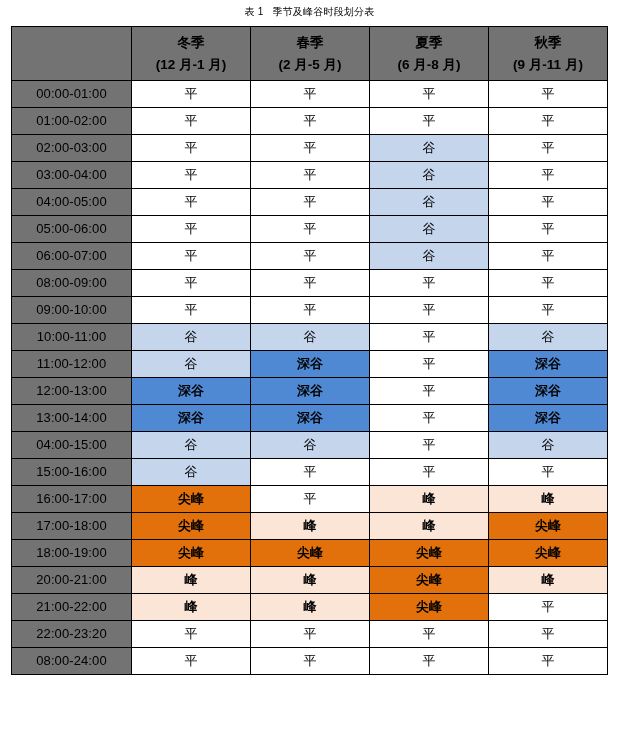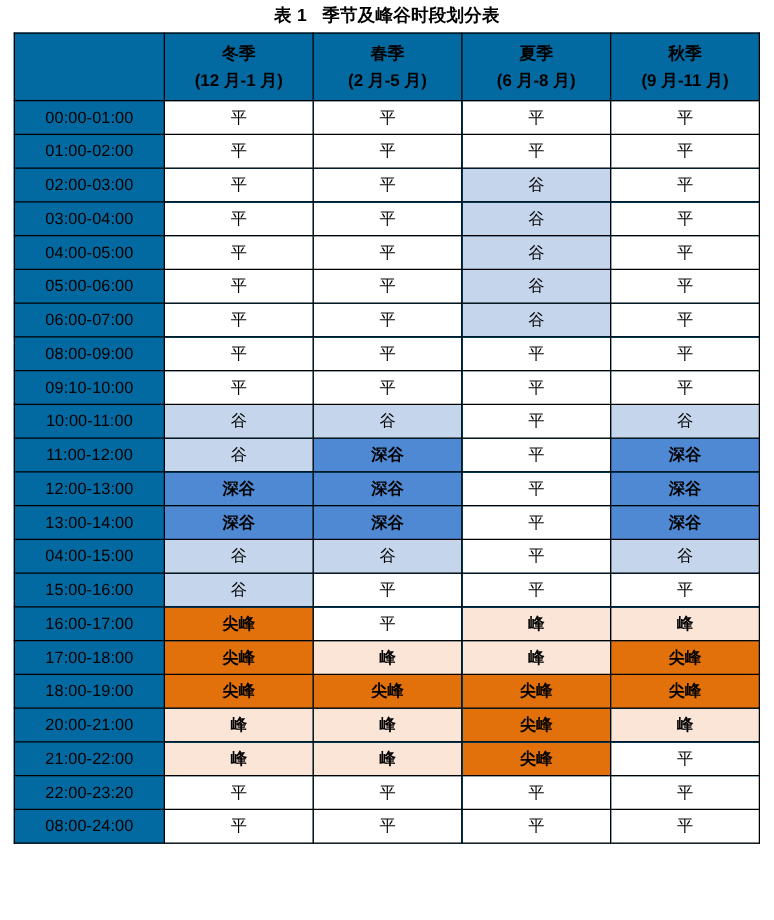--- a/index.html
+++ b/index.html
@@ -23,35 +23,35 @@
     height: 736px;
     box-sizing: border-box;
   }
 
   .table-caption {
     position: absolute;
     left: 0;
     top: 2px;
     width: 619px;
     text-align: center;
-    font-size: 14px;
-    font-weight: bold;
+    font-size: 10px;
+    font-weight: normal;
     letter-spacing: 0.2px;
     line-height: 20px;
     white-space: pre;
   }
 
   table.sched {
     position: absolute;
     left: 11px;
     top: 26px;
     width: 596px;
     border-collapse: collapse;
     table-layout: fixed;
-    background: #0369a1;
+    background: #737373;
   }
 
   table.sched col.c-time  { width: 120px; }
   table.sched col.c-seas  { width: 119px; }
 
   table.sched th,
   table.sched td {
     border: 1px solid #000000;
     padding: 0;
     margin: 0;
@@ -183,21 +183,21 @@
           <td class="val p-ping">平</td>
         </tr>
         <tr>
           <td class="time-cell">08:00-09:00</td>
           <td class="val p-ping">平</td>
           <td class="val p-ping">平</td>
           <td class="val p-ping">平</td>
           <td class="val p-ping">平</td>
         </tr>
         <tr>
-          <td class="time-cell">09:10-10:00</td>
+          <td class="time-cell">09:00-10:00</td>
           <td class="val p-ping">平</td>
           <td class="val p-ping">平</td>
           <td class="val p-ping">平</td>
           <td class="val p-ping">平</td>
         </tr>
         <tr>
           <td class="time-cell">10:00-11:00</td>
           <td class="val p-gu">谷</td>
           <td class="val p-gu">谷</td>
           <td class="val p-ping">平</td>

